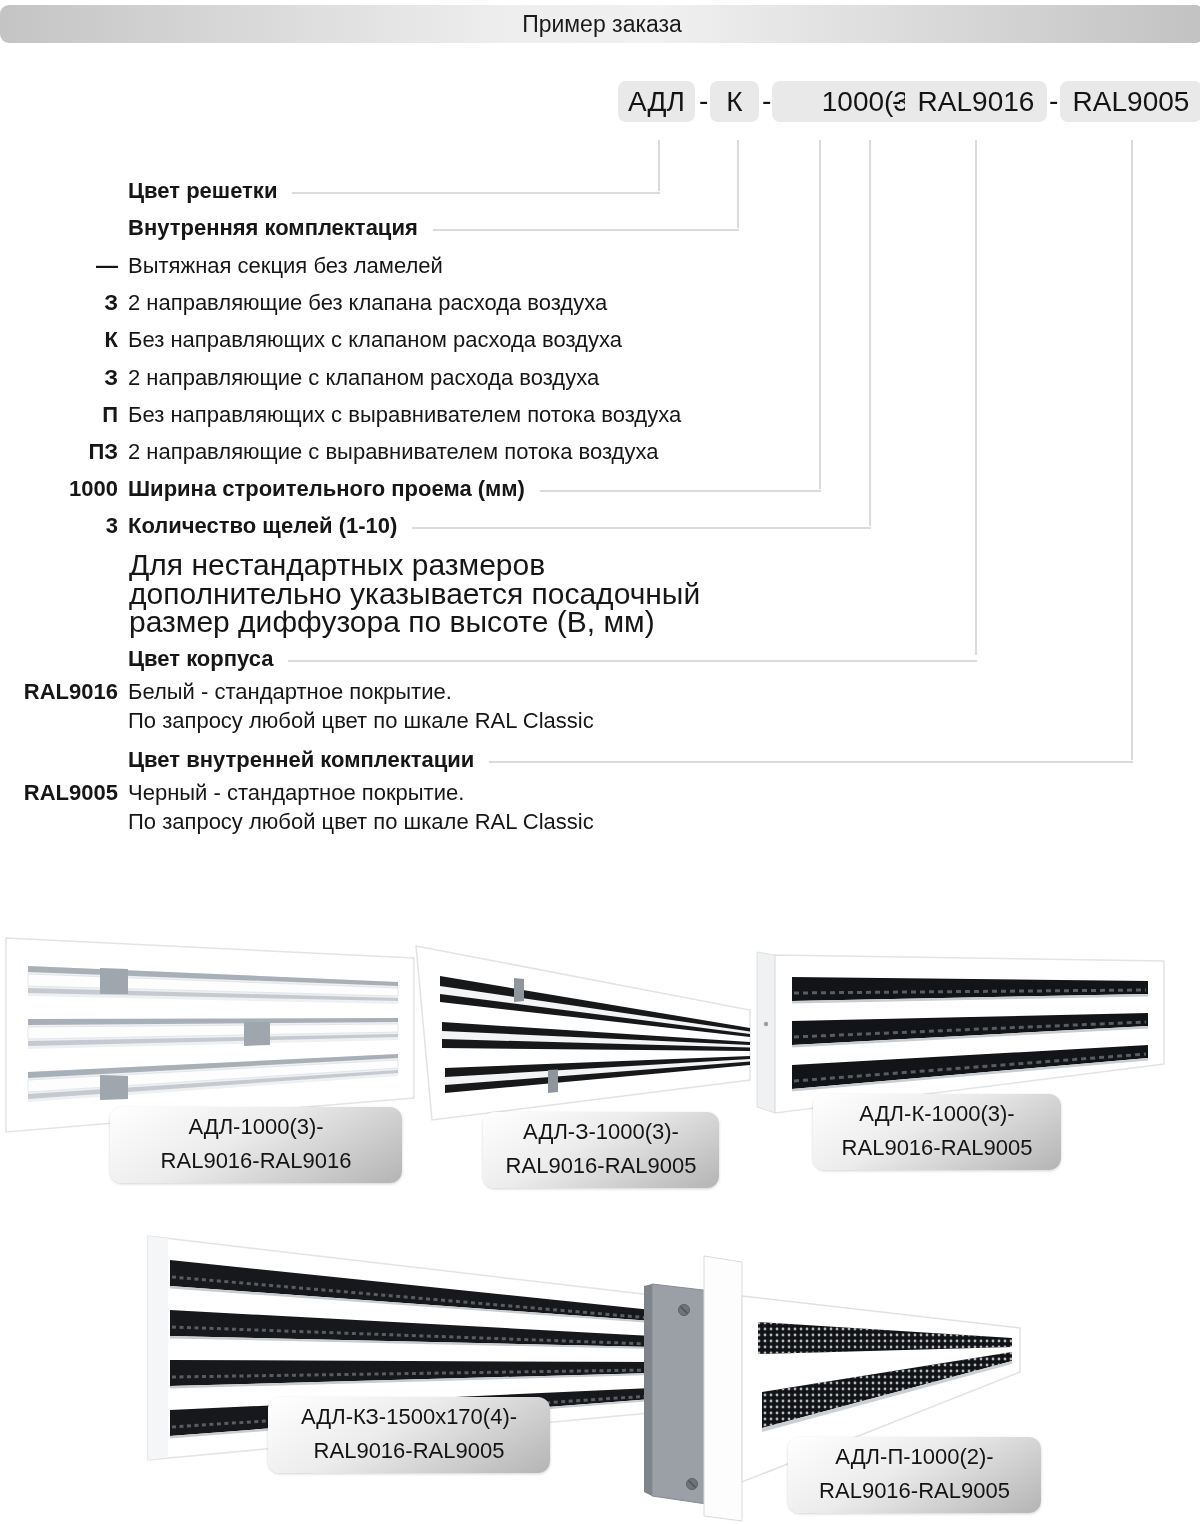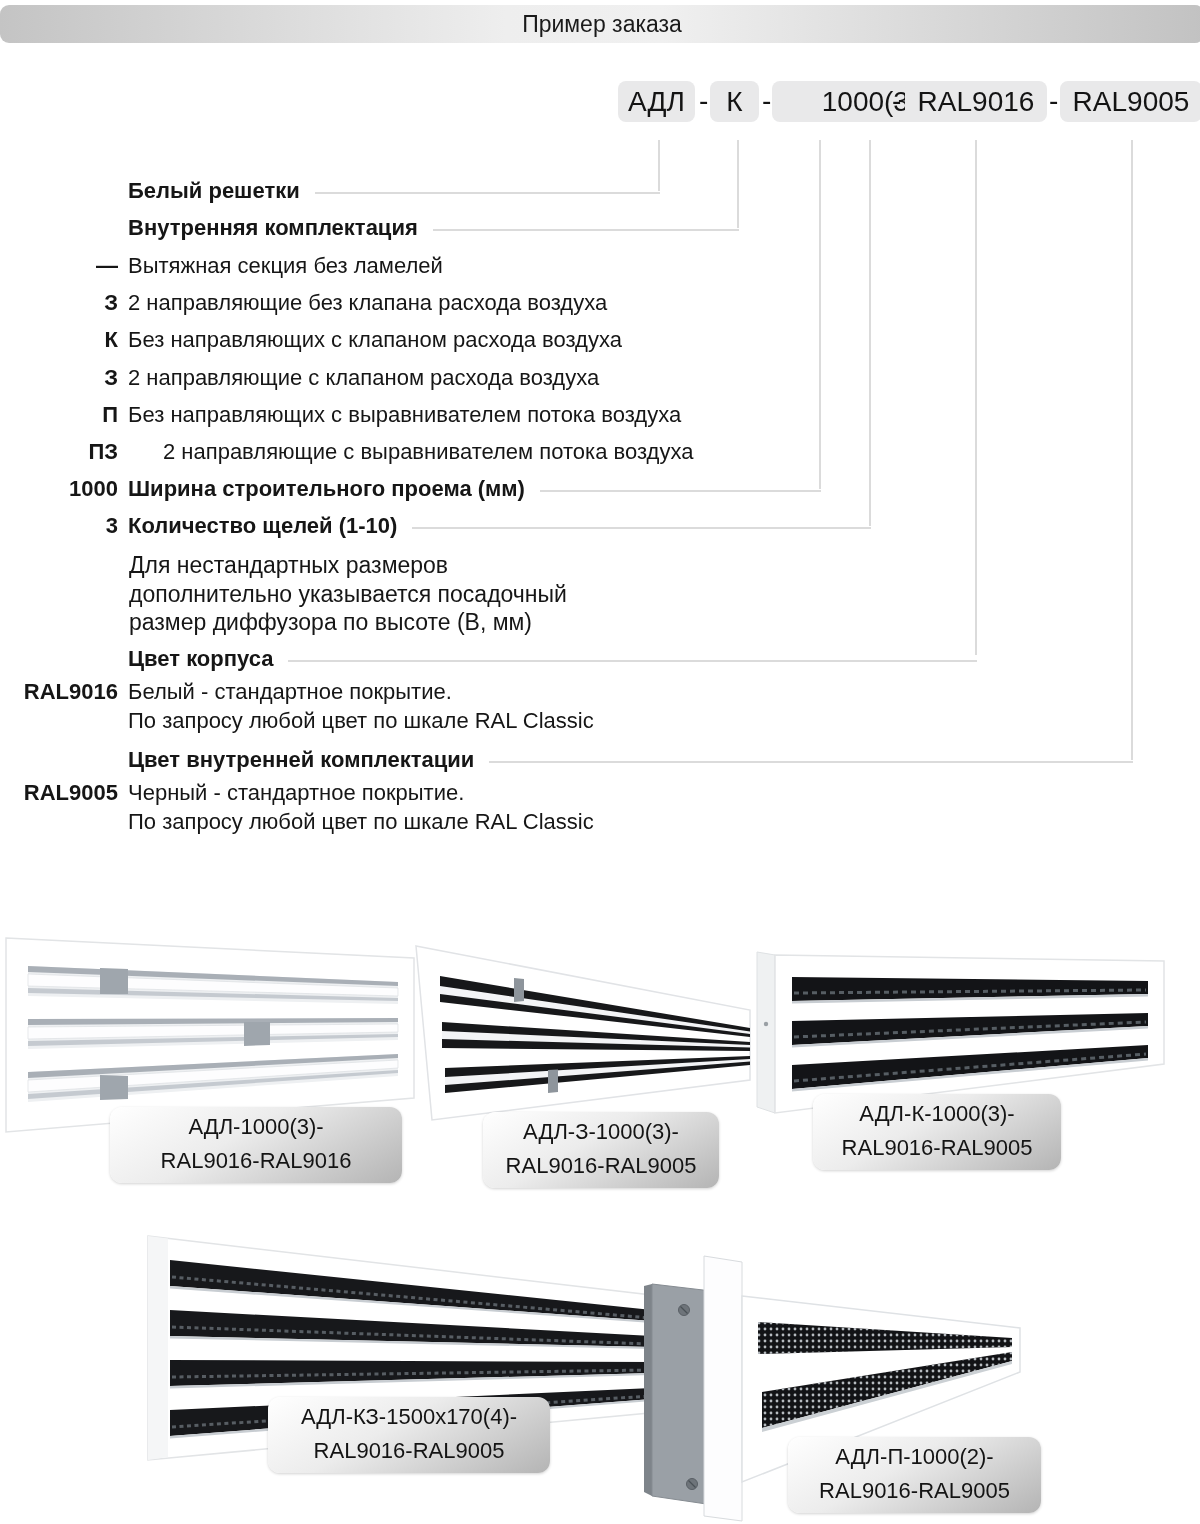--- a/index.html
+++ b/index.html
@@ -21,21 +21,21 @@
   .vline{position:absolute;width:2px;background:#dbdbdb;}
   .fill-line{flex:1;height:2px;background:#dbdbdb;margin-left:15px;position:relative;top:2px;}
 
   
   .row{position:absolute;left:0;display:flex;align-items:center;height:30px;font-size:22px;white-space:nowrap;}
   .row-top{align-items:flex-start;height:auto;}
   .code-col{width:118px;flex:none;text-align:right;font-weight:700;}
   .desc{margin-left:10px;}
   .b{font-weight:700;}
   .mline{line-height:28.5px;}
-  .note-block{position:absolute;left:129px;font-size:23px;line-height:28.5px;}
+  .note-block{position:absolute;left:129px;font-size:30px;line-height:28.5px;}
 
   
   .psvg{position:absolute;}
   .plabel{position:absolute;box-sizing:border-box;height:76px;border-radius:12px;z-index:5;
     background:linear-gradient(150deg,#ffffff 0%,#ececec 42%,#b4b4b4 100%);
     box-shadow:0 1px 3px rgba(0,0,0,0.18);
     text-align:center;font-size:22px;line-height:34px;padding-top:3px;color:#141414;}
 </style>
 </head>
 <body>
@@ -66,21 +66,21 @@
 
 <div class="vline" style="left:658px;top:140px;height:51px;"></div>
 <div class="vline" style="left:737px;top:140px;height:88px;"></div>
 <div class="vline" style="left:819px;top:140px;height:349px;"></div>
 <div class="vline" style="left:869px;top:140px;height:386px;"></div>
 <div class="vline" style="left:975px;top:140px;height:515px;"></div>
 <div class="vline" style="left:1131px;top:140px;height:620px;"></div>
 
 <div class="row" style="top:176px;width:660px;">
   <span class="code-col"></span>
-  <span class="desc b">Белый решетки</span>
+  <span class="desc b">Цвет решетки</span>
   <span class="fill-line"></span>
 </div>
 
 <div class="row" style="top:213px;width:739px;">
   <span class="code-col"></span>
   <span class="desc b">Внутренняя комплектация</span>
   <span class="fill-line"></span>
 </div>
 
 <div class="row" style="top:251px;">
@@ -96,21 +96,21 @@
   <span class="desc">Без направляющих с клапаном расхода воздуха</span>
 </div>
 <div class="row" style="top:363px;">
   <span class="code-col">З</span>
   <span class="desc">2 направляющие с клапаном расхода воздуха</span>
 </div>
 <div class="row" style="top:400px;">
   <span class="code-col">П</span>
   <span class="desc">Без направляющих с выравнивателем потока воздуха</span>
 </div>
-<div class="row" style="top:437px;gap:35px;">
+<div class="row" style="top:437px;">
   <span class="code-col">ПЗ</span>
   <span class="desc">2 направляющие с выравнивателем потока воздуха</span>
 </div>
 
 <div class="row" style="top:474px;width:821px;">
   <span class="code-col">1000</span>
   <span class="desc b">Ширина строительного проема (мм)</span>
   <span class="fill-line"></span>
 </div>
 

